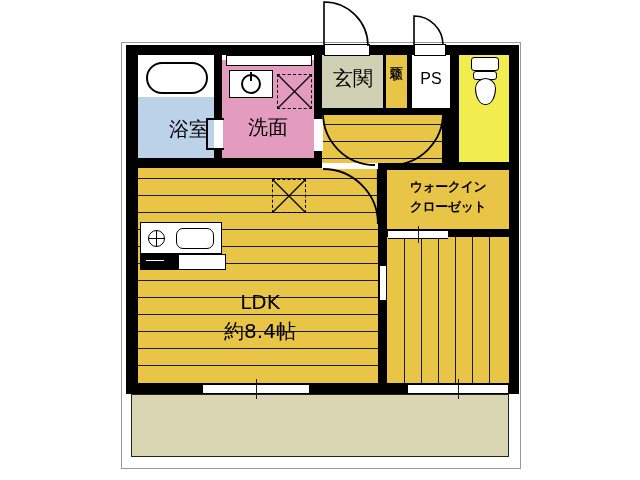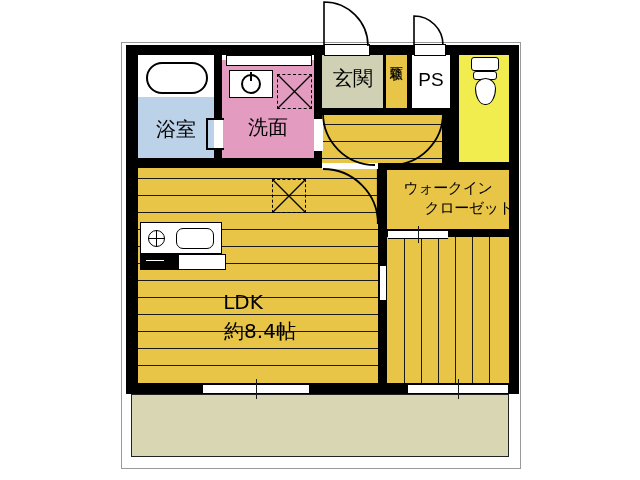--- a/index.html
+++ b/index.html
@@ -52,22 +52,22 @@
   
   .label {
     position: absolute;
     color: #000000;
     text-align: center;
     line-height: 1.08;
     white-space: pre;
     font-family: "DejaVu Sans", "Liberation Sans", sans-serif;
   }
   .lbl-room   { font-size: 20px; letter-spacing: 0px; }
-  .lbl-tiny   { font-size: 15px; letter-spacing: -0.5px; }
-  .lbl-ps     { font-size: 19px; font-family: "Liberation Sans", sans-serif; text-align: center; }
+  .lbl-tiny   { font-size: 13px; letter-spacing: -0.5px; font-weight: bold; }
+  .lbl-ps     { font-size: 16px; font-family: "Liberation Sans", sans-serif; text-align: center; }
   .lbl-vert {
     position: absolute;
     writing-mode: vertical-rl;
     font-size: 13px;
     line-height: 1;
     color: #000;
     font-family: "DejaVu Sans", sans-serif;
   }
 
   
@@ -309,30 +309,30 @@
   <div class="kitsink" style="left:176px; top:228px; width:38px; height:21px;"></div>
 
   <div class="abs" style="left:140px; top:254px; width:38px; height:16px; background:#000;"></div>
   <div class="abs" style="left:178px; top:254px; width:48px; height:16px; background:#fff; border:1px solid #000; box-sizing:border-box;"></div>
   <div class="abs" style="left:146px; top:260px; width:18px; height:1px; background:#fff;"></div>
 
   <div class="tanklid" style="left:471px; top:57px; width:28px; height:14px;"></div>
   <div class="tanklid" style="left:473px; top:71px; width:24px; height:9px;"></div>
   <div class="toiletbowl" style="left:475px; top:78px; width:21px; height:27px;"></div>
 
-  <div class="label lbl-room" style="left:146px; top:119px; width:60px;">浴室</div>
+  <div class="label lbl-room" style="left:159px; top:119px; width:60px;">浴室</div>
 
   <div class="label lbl-room" style="left:324px; top:68px; width:58px;">玄関</div>
 
   <div class="label lbl-room" style="left:232px; top:117px; width:72px;">洗面</div>
 
   <div class="lbl-vert" style="left:387px; top:57px; width:16px; height:50px;">下駄箱</div>
 
   <div class="label lbl-ps" style="left:414px; top:70px; width:34px;">PS</div>
 
   <div class="label lbl-tiny" style="left:389px; top:180px; width:118px;">ウォークイン</div>
-  <div class="label lbl-tiny" style="left:410px; top:200px; width:118px;">クローゼット</div>
-
-  <div class="label lbl-room" style="left:181px; top:292px; width:124px;">LDK</div>
+  <div class="label lbl-tiny" style="left:389px; top:200px; width:118px;">クローゼット</div>
+
+  <div class="label lbl-room" style="left:198px; top:292px; width:124px;">LDK</div>
   <div class="label lbl-room" style="left:198px; top:321px; width:124px;">約8.4帖</div>
 
 
 </div>
 
 </body></html>

